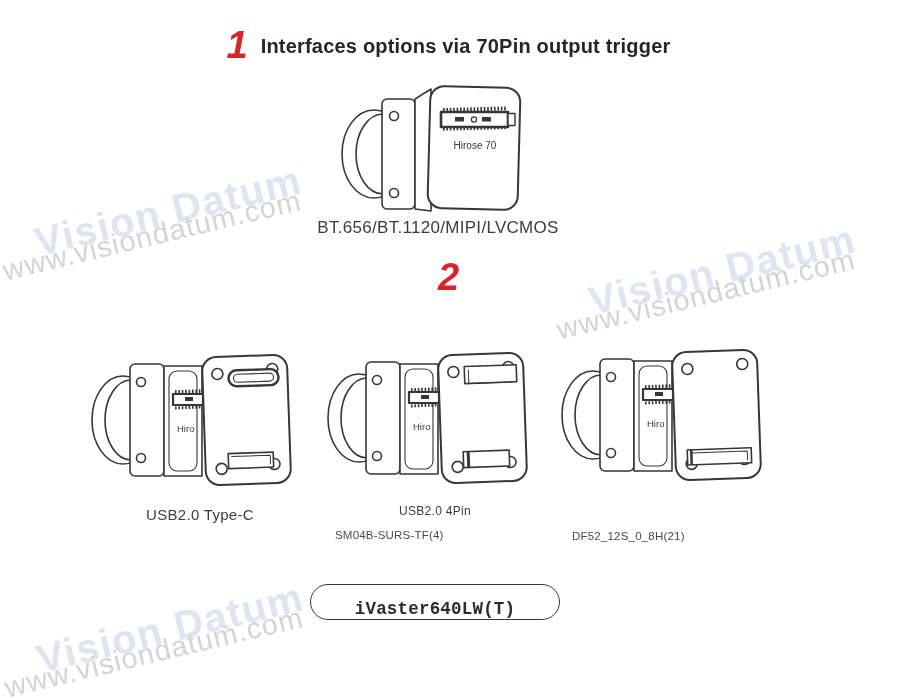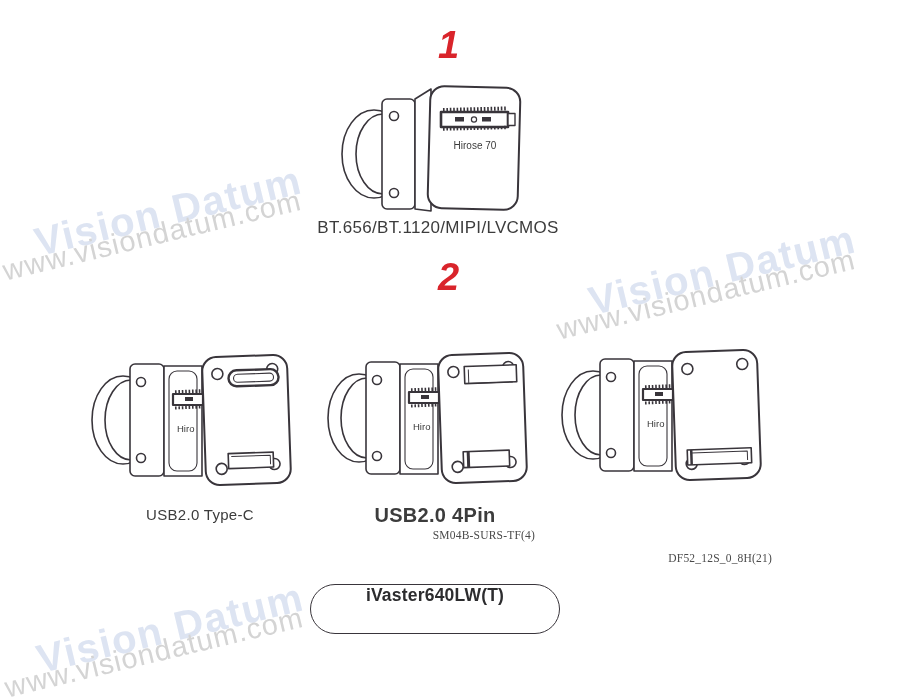--- a/index.html
+++ b/index.html
@@ -27,31 +27,31 @@
   .camera { position:absolute; z-index:1; }
   .cam-top { left:338px; top:83px;  width:185px; height:132px; }
   .cam-a   { left:90px;  top:341px; width:205px; height:148px; }
   .cam-b   { left:326px; top:339px; width:205px; height:148px; }
   .cam-c   { left:560px; top:336px; width:205px; height:148px; }
 
   
   .caption { position:absolute; text-align:center; color:#3c3c3c; z-index:2; letter-spacing:0.3px; }
   .cap-top { left:288px; width:300px; top:218px; font-size:17px; }
   .cap-a   { left:100px; width:200px; top:506px; font-size:15px; }
-  .cap-b   { left:335px; width:200px; top:504px; font-size:20px;font-weight:bold; }
+  .cap-b   { left:335px; width:200px; top:504px; font-size:12px; }
   .cap-c   { left:572px; width:200px; top:504px; font-size:16px; }
-  .subcap  { position:absolute; text-align:right; color:#4a4a4a; font-size:11.5px; z-index:2; letter-spacing:0.2px;font-family:Liberation Serif, serif; }
+  .subcap  { position:absolute; text-align:left; color:#4a4a4a; font-size:11.5px; z-index:2; letter-spacing:0.2px; }
   .sub-b   { left:335px; width:200px; top:529px; }
-  .sub-c   { left:572px; width:200px; top:552px; }
+  .sub-c   { left:572px; width:200px; top:530px; }
 
   
   .pill {
-    position:absolute; left:310px; top:584px; width:250px; height:50px;
+    position:absolute; left:310px; top:584px; width:250px; height:36px;
     border:1.6px solid #39353b; border-radius:26px; background:#fff;
-    display:flex; align-items:flex-start; justify-content:center; z-index:2; box-sizing:border-box;
+    display:flex; align-items:flex-end; justify-content:center; z-index:2; box-sizing:border-box;font-family:Liberation Mono, monospace;
   }
   .pill-label { font-weight:bold; font-size:17.5px; color:#2c2c2e; letter-spacing:0.2px; }
 
   svg text { font-family:"Liberation Sans", sans-serif; }
 </style>
 </head>
 <body>
 
 <div class="canvas">
 
@@ -63,20 +63,21 @@
     <div class="wm-brand">Vision Datum</div>
     <div class="wm-url">www.visiondatum.com</div>
   </div>
   <div class="watermark wm3">
     <div class="wm-brand">Vision Datum</div>
     <div class="wm-url">www.visiondatum.com</div>
   </div>
 
   <div class="section-header h1">
     <span class="sec-num">1</span>
+    <span class="sec-title">Interfaces options via 70Pin output trigger</span>
   </div>
 
   <svg class="camera cam-top" viewBox="0 0 185 132">
     <g stroke="#39353b" fill="none" stroke-width="1.6" stroke-linejoin="round">
       <g>
         <ellipse cx="36" cy="71" rx="32" ry="44" fill="#ffffff"></ellipse>
         <ellipse cx="45" cy="71" rx="27" ry="40"></ellipse>
       </g>
       <g>
         <rect x="44" y="16" width="33" height="110" rx="5" fill="#ffffff"></rect>

